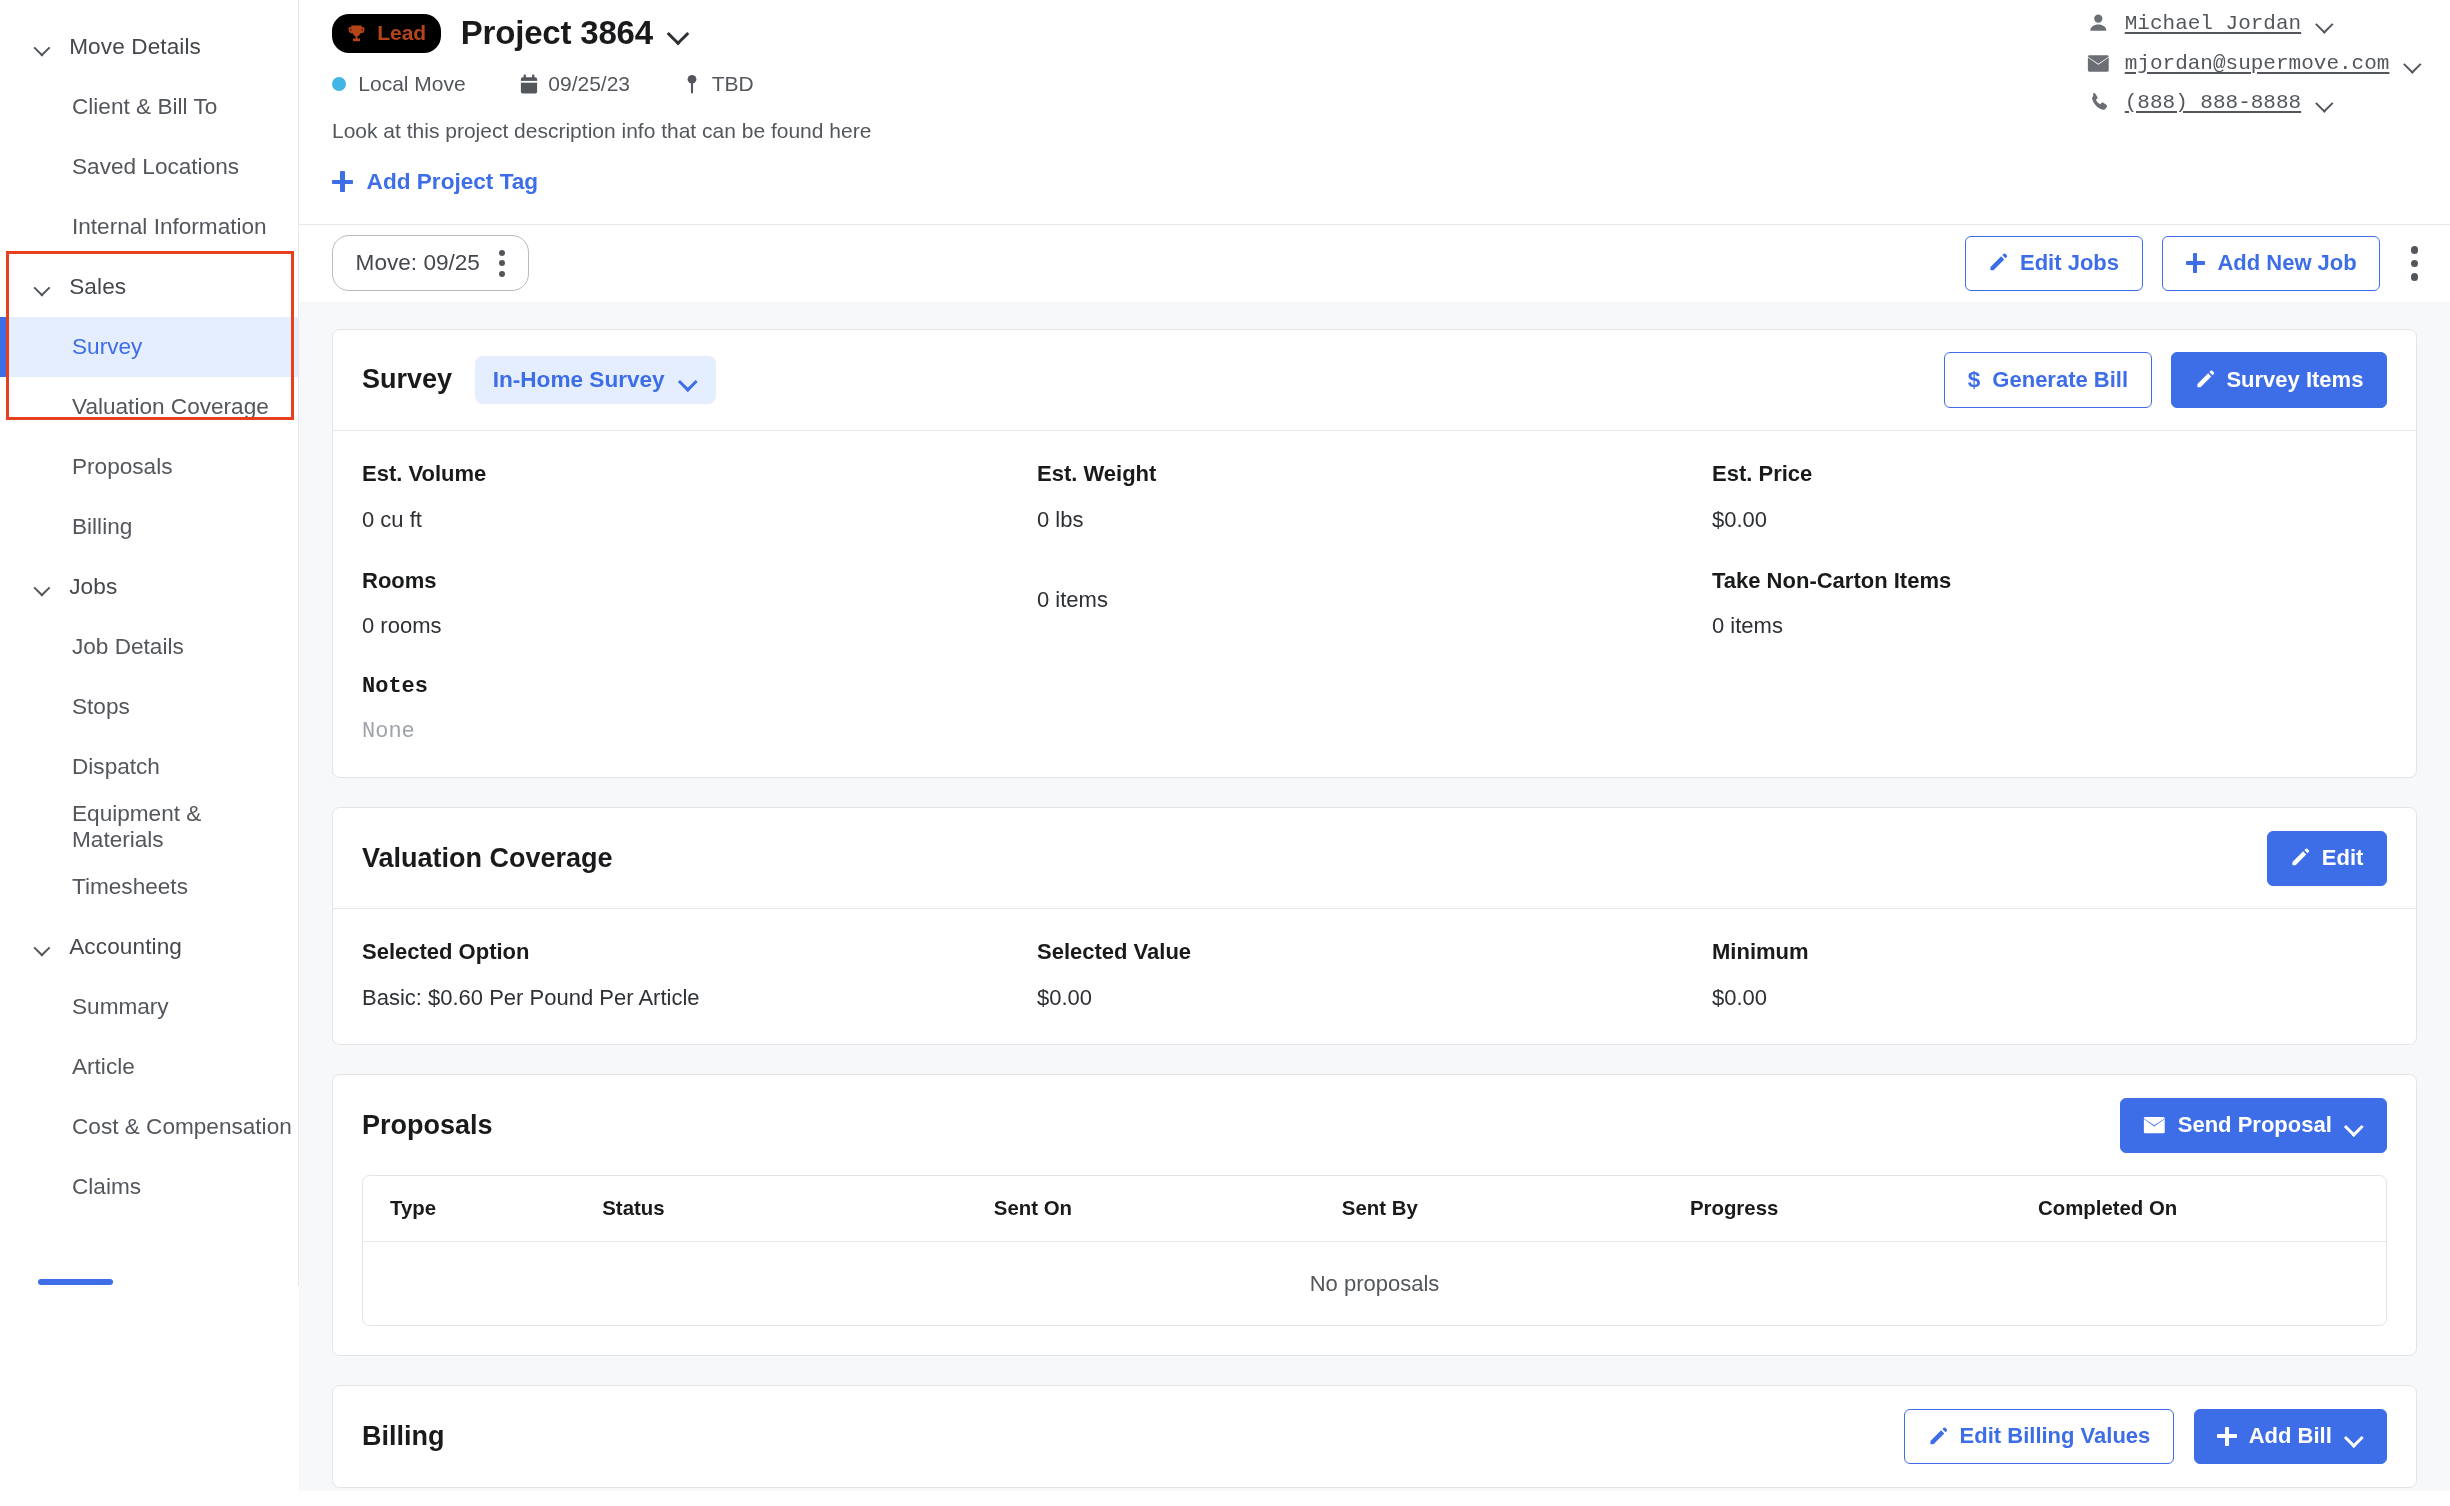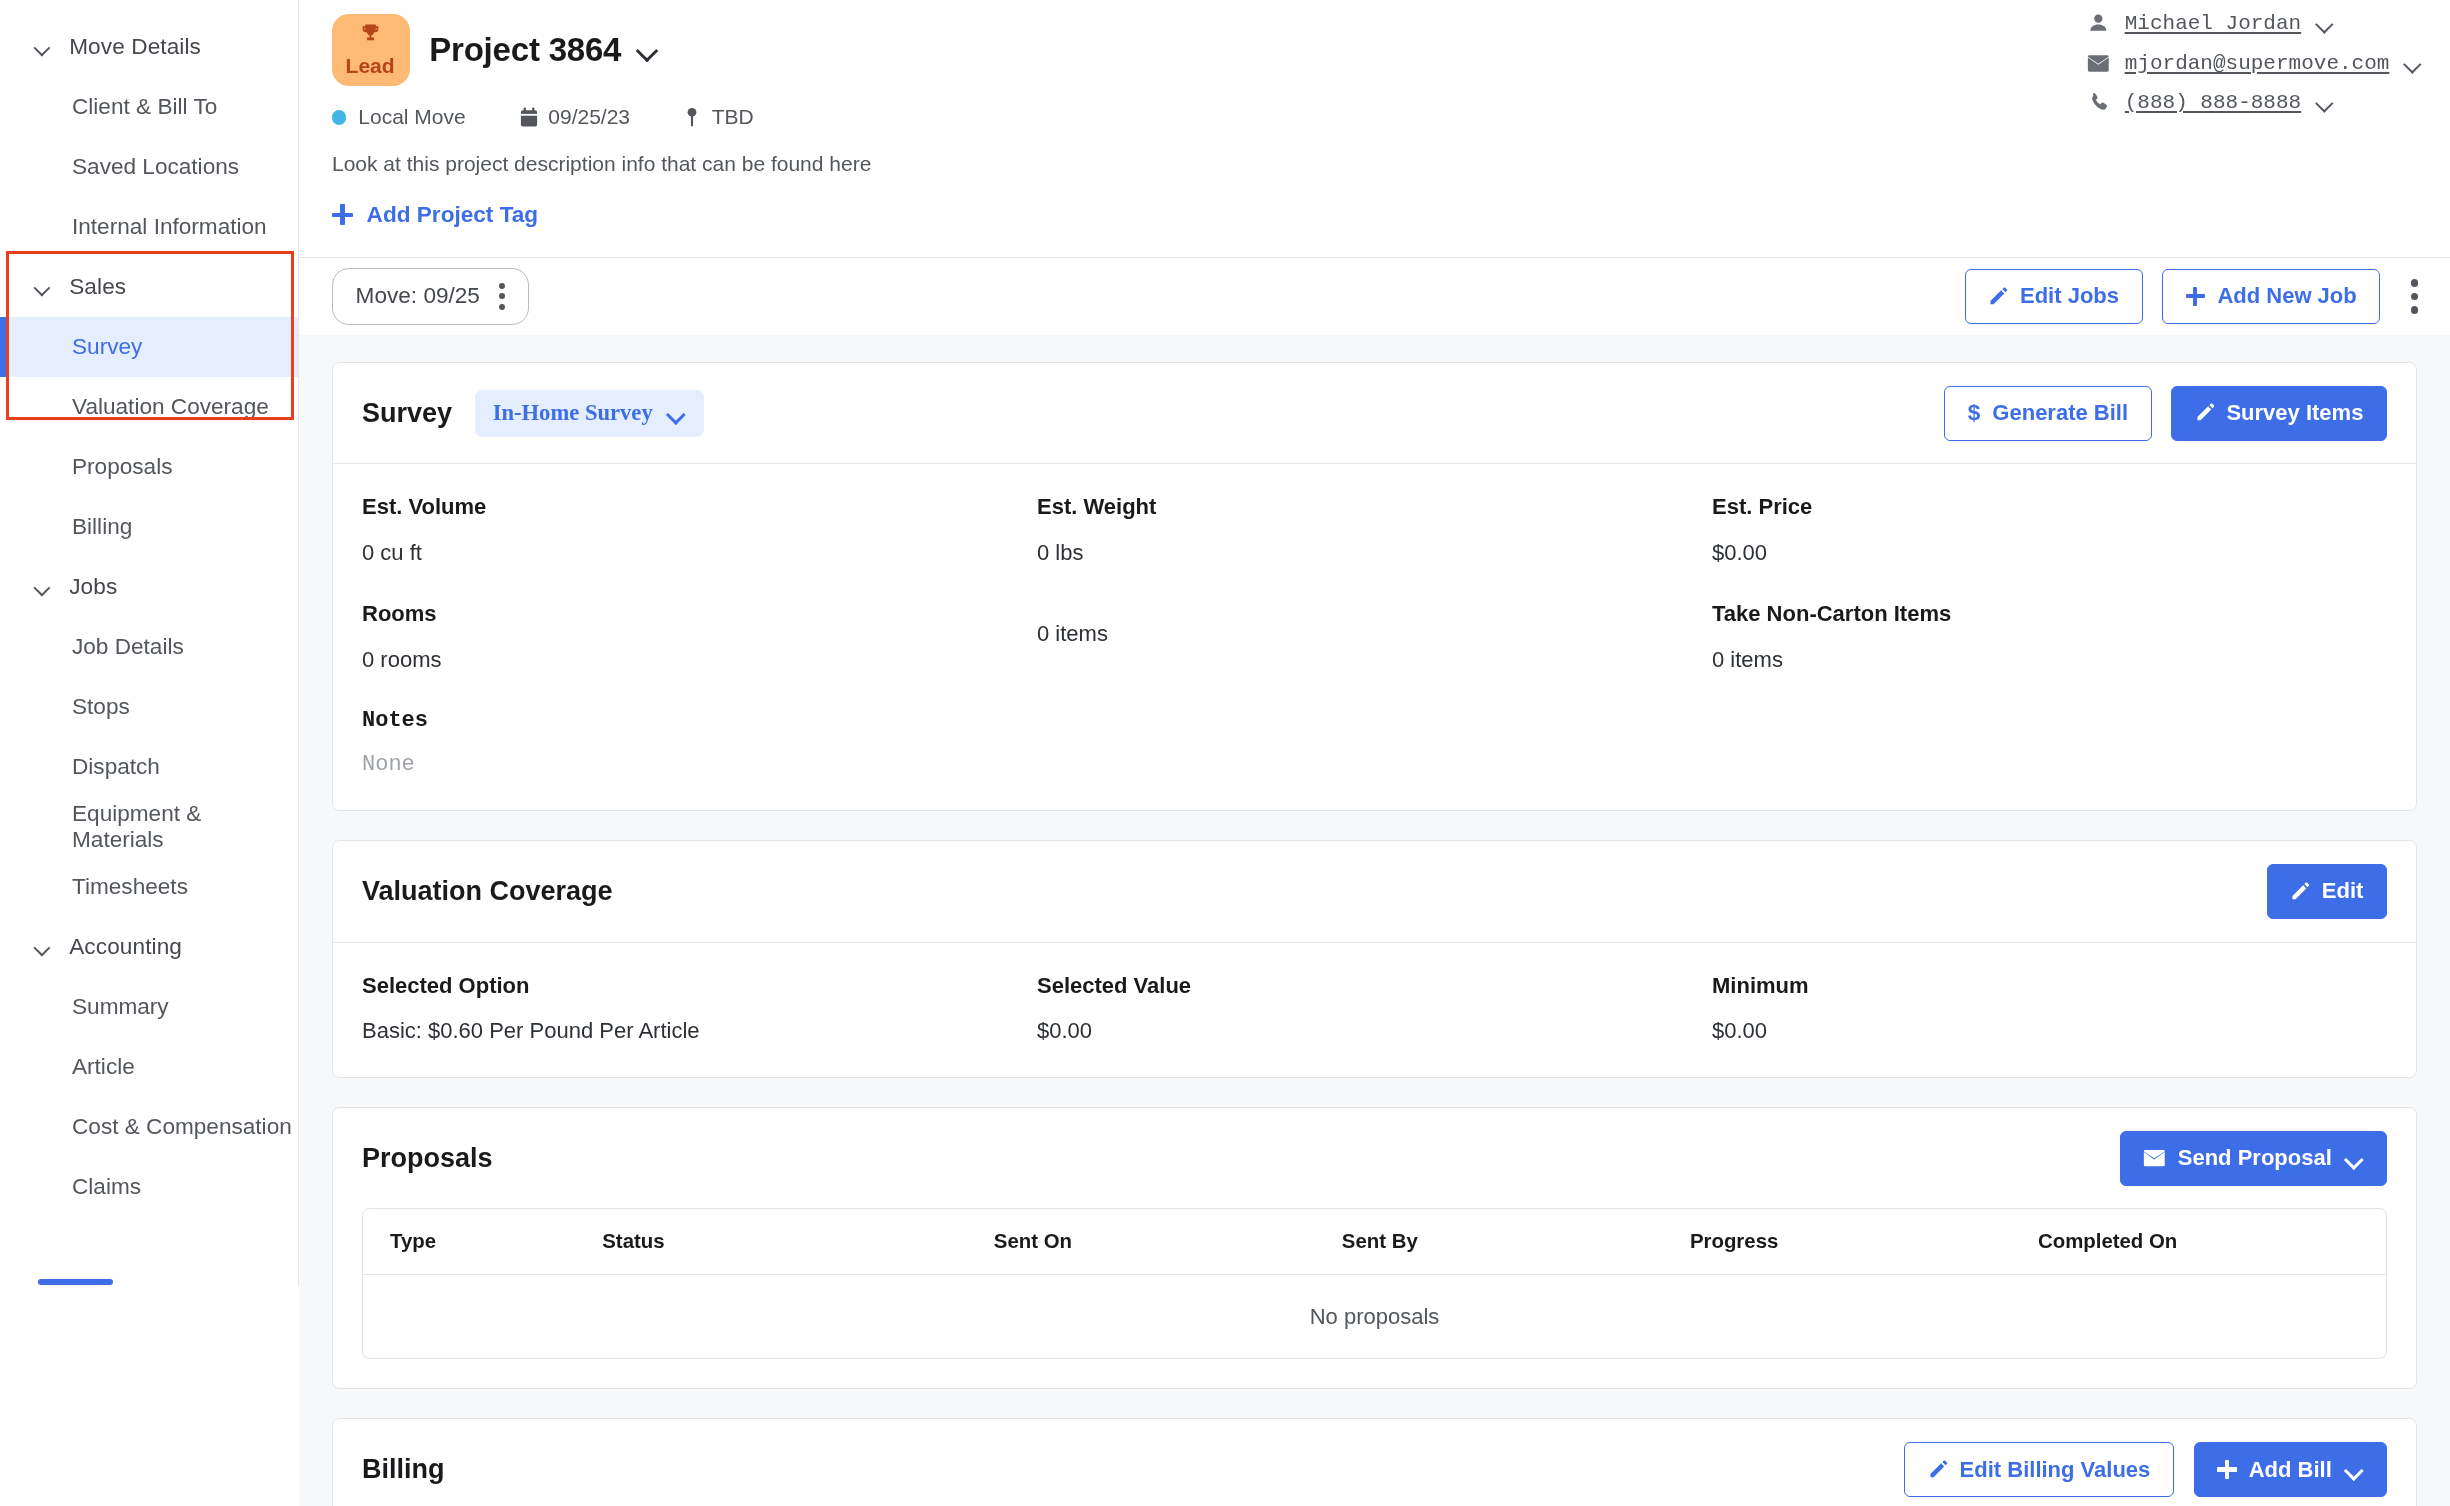--- a/index.html
+++ b/index.html
@@ -69,22 +69,22 @@
   #main {
     flex: 1 1 auto; height: 1507px; position: relative;
     background: #ffffff; overflow: hidden;
   }
 
   
   #project-header { padding: 0 39px 0 33px; }
   .title-row { display: flex; align-items: center; padding-top: 13.6px; }
   .lead-badge {
     display: inline-flex; align-items: center; gap: 10.6px;
-    background: #fdba74; border-radius: 17px;
-    padding: 7.5px 15px 7.5px 13.6px; margin-right: 19.6px; flex-direction: column;
+    background: #000000; border-radius: 17px;
+    padding: 7.5px 15px 7.5px 13.6px; margin-right: 19.6px;
   }
   .trophy-ico { width: 21px; height: 22.6px; display: block; }
   .lead-text { font-size: 21px; font-weight: bold; color: #b5441a; }
   .project-title { font-size: 33px; font-weight: bold; color: #191a1c; letter-spacing: -0.2px; }
   .title-chev {
     width: 26px; height: 26px; margin-left: 13.6px; position: relative; cursor: pointer;
   }
   .title-chev::before {
     content: ""; position: absolute; left: 3.8px; top: 6px;
     width: 13px; height: 13px;
@@ -192,21 +192,21 @@
   .card-head {
     display: flex; align-items: center;
     padding: 22.6px 29px; min-height: 78px;
     border-bottom: 1.5px solid #e7e8ea;
   }
   .card-head.no-border { border-bottom: none; }
   .card-title { font-size: 27px; font-weight: bold; color: #191a1c; }
   .pill-select {
     display: inline-flex; align-items: center; gap: 13.6px;
     background: #e4eeff; border-radius: 7.5px;
-    padding: 10.6px 18px; margin-left: 22.6px; cursor: pointer; font-family: Liberation Serif, serif;
+    padding: 10.6px 18px; margin-left: 22.6px; cursor: pointer;
   }
   .pill-label { font-size: 22.6px; font-weight: bold; color: #3d6ee8; }
   .pill-chev { width: 19.6px; height: 19.6px; position: relative; }
   .pill-chev::before {
     content: ""; position: absolute; left: 3px; top: 4.5px;
     width: 10.6px; height: 10.6px;
     border-right: 3px solid #3d6ee8; border-bottom: 3px solid #3d6ee8;
     transform: rotate(45deg);
   }
   .pill-chev.white::before { border-color: #fff; }

